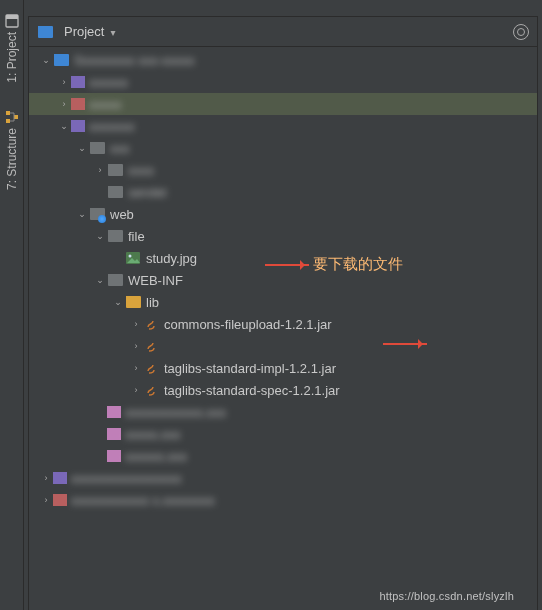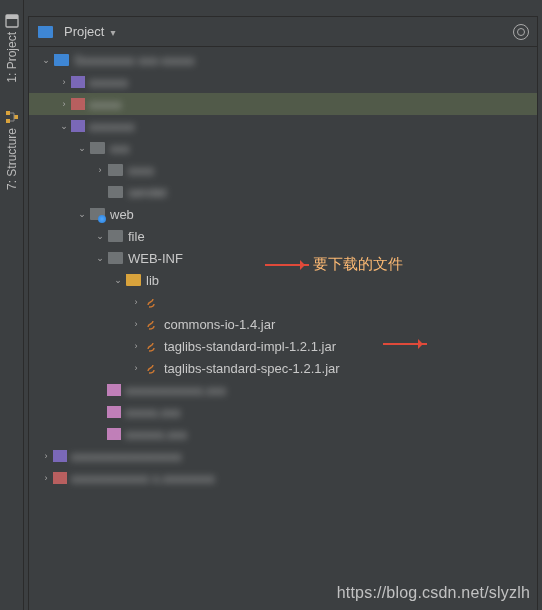--- a/index.html
+++ b/index.html
@@ -124,23 +124,23 @@
   }
   .annot .arr {
     width: 44px; height: 2px; background: #e04a3a; position: relative; margin-right: 4px;
   }
   .annot .arr::after {
     content:""; position:absolute; right:-1px; top:-4px;
     border: 5px solid transparent; border-left-color:#e04a3a;
   }
   .watermark {
     position: absolute;
-    right: 12px; bottom: 8px;
+    right: 28px; bottom: 8px;
     color: #d0d0d0;
-    font-size: 16px;
+    font-size: 11px;
     opacity: 0.9;
     letter-spacing: 0.2px;
   }
 </style>
 </head>
 <body>
 
 <div class="vtabs">
   <div class="vtab" style="top:14px;">
     <span class="vtab-icon">
@@ -258,20 +258,32 @@
         <span class="arrow ">⌄</span>
         <span class="icon folder">
           <svg width="15" height="12" viewBox="0 0 15 12">
             <rect width="15" height="12" rx="1"></rect>
             <rect width="7" height="3" y="-1" rx="1"></rect>
           </svg>
         </span>
         <span class="label">file</span>
       </div>
       <div class="row">
+        <span class="indent" style="width: 82px;"></span>
+        <span class="arrow none"></span>
+        <span class="icon img">
+          <svg width="14" height="12" viewBox="0 0 14 12">
+            <rect width="14" height="12" rx="1" fill="#4d7a4d"></rect>
+            <circle cx="4" cy="4" r="1.5" fill="#cde"></circle>
+            <path d="M1 11 L6 6 L9 9 L11 7 L14 11 Z" fill="#6aab73"></path>
+          </svg>
+        </span>
+        <span class="label">study.jpg</span>
+      </div>
+      <div class="row">
         <span class="indent" style="width: 64px;"></span>
         <span class="arrow ">⌄</span>
         <span class="icon folder">
           <svg width="15" height="12" viewBox="0 0 15 12">
             <rect width="15" height="12" rx="1"></rect>
             <rect width="7" height="3" y="-1" rx="1"></rect>
           </svg>
         </span>
         <span class="label">WEB-INF</span>
       </div>
@@ -287,30 +299,30 @@
         <span class="label">lib</span>
       </div>
       <div class="row">
         <span class="indent" style="width: 100px;"></span>
         <span class="arrow ">›</span>
         <span class="icon jar">
           <svg width="14" height="14" viewBox="0 0 14 14">
             <path d="M4 10 C4 6 9 8 9 4 M5 12 C8 12 10 11 10 9" stroke="#cc7832" stroke-width="1.4" fill="none"></path>
           </svg>
         </span>
+        <span class="label">commons-fileupload-1.2.1.jar</span>
       </div>
       <div class="row">
         <span class="indent" style="width: 100px;"></span>
         <span class="arrow ">›</span>
         <span class="icon jar">
           <svg width="14" height="14" viewBox="0 0 14 14">
             <path d="M4 10 C4 6 9 8 9 4 M5 12 C8 12 10 11 10 9" stroke="#cc7832" stroke-width="1.4" fill="none"></path>
           </svg>
         </span>
-        <span class="label">commons-io-1.4.jar</span>
       </div>
       <div class="row">
         <span class="indent" style="width: 100px;"></span>
         <span class="arrow ">›</span>
         <span class="icon jar">
           <svg width="14" height="14" viewBox="0 0 14 14">
             <path d="M4 10 C4 6 9 8 9 4 M5 12 C8 12 10 11 10 9" stroke="#cc7832" stroke-width="1.4" fill="none"></path>
           </svg>
         </span>
         <span class="label">taglibs-standard-impl-1.2.1.jar</span>

